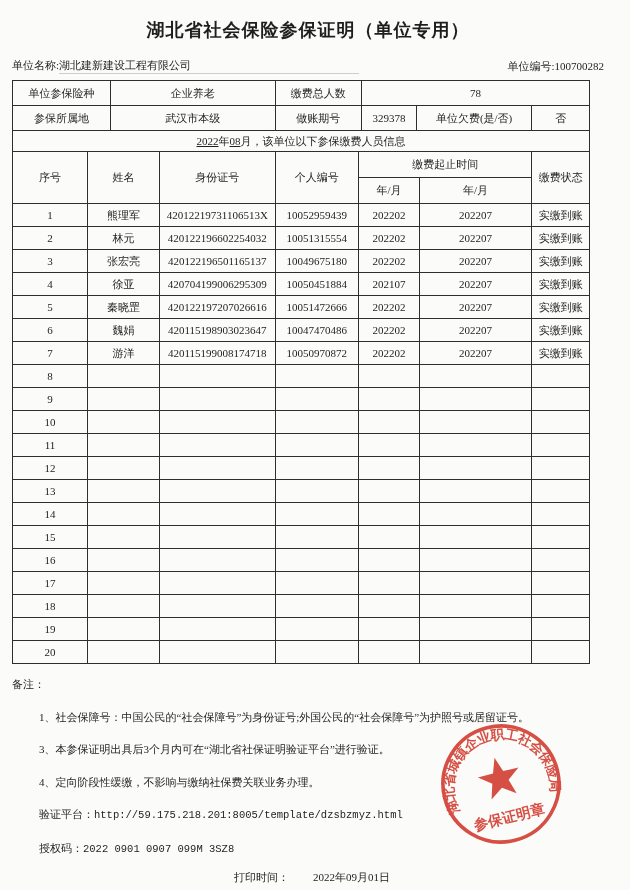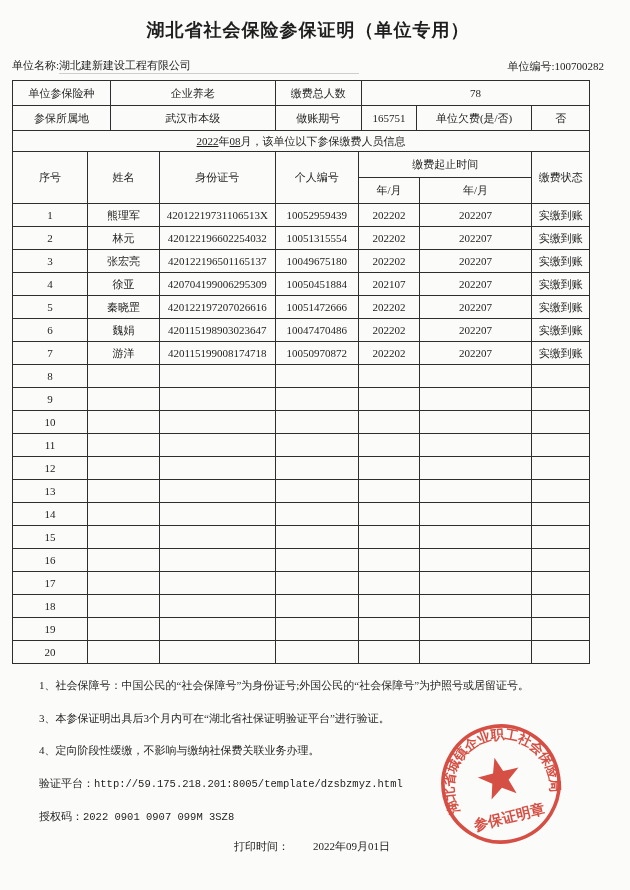--- a/index.html
+++ b/index.html
@@ -116,21 +116,21 @@
         <tr>
       <td>单位参保险种</td>
       <td>企业养老</td>
       <td>缴费总人数</td>
       <td colspan="3">78</td>
     </tr>
     <tr>
       <td>参保所属地</td>
       <td>武汉市本级</td>
       <td>做账期号</td>
-      <td>165751</td>
+      <td>329378</td>
       <td>单位欠费(是/否)</td>
       <td>否</td>
     </tr>
   </tbody>
     </table>
 
   <div class="month-row">
     <span class="u">2022</span><span>年</span><span class="u">08</span><span>月，该单位以下参保缴费人员信息</span>
   </div>
 
@@ -336,20 +336,21 @@
           <td class="data-cell"></td>
           <td class="data-cell"></td>
           <td class="data-cell"></td>
           <td class="data-cell"></td>
           <td class="data-cell"></td>
         </tr>
       </tbody>
   </table>
 
   <div class="notes">
+    <div class="note-label">备注：</div>
     <div class="note-item" style="white-space:normal">1、社会保障号：中国公民的“社会保障号”为身份证号;外国公民的“社会保障号”为护照号或居留证号。</div>
     <div class="note-item" style="white-space:normal">3、本参保证明出具后3个月内可在“湖北省社保证明验证平台”进行验证。</div>
     <div class="note-item" style="white-space:normal">4、定向阶段性缓缴，不影响与缴纳社保费关联业务办理。</div>
     <div class="note-item">
       <span>验证平台：</span><span class="mono">http://59.175.218.201:8005/template/dzsbzmyz.html</span>
     </div>
     <div class="note-item">
       <span>授权码：</span><span class="mono">2022 0901 0907 099M 3SZ8</span>
     </div>
   </div>

